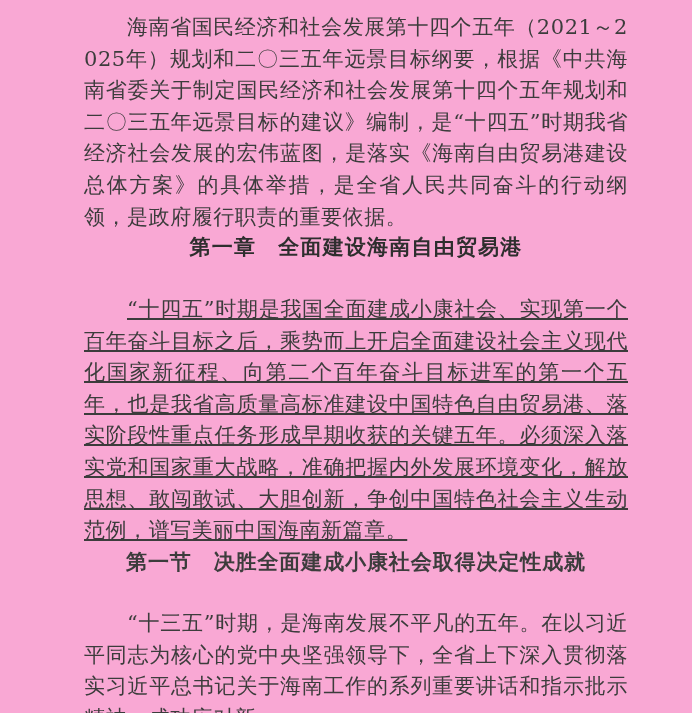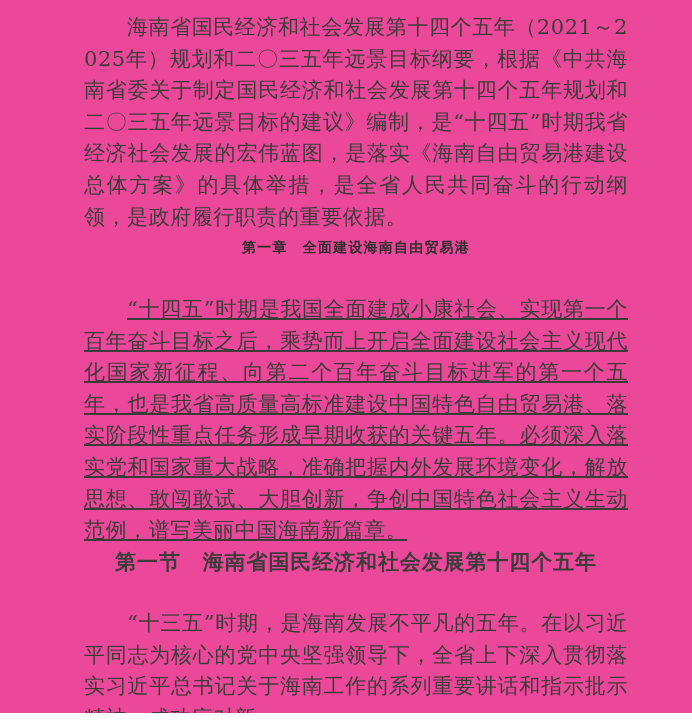--- a/index.html
+++ b/index.html
@@ -13,21 +13,21 @@
     overflow: hidden;
     font-family: "DejaVu Serif", "Liberation Serif", serif;
     color: #3c3c3c;
     -webkit-font-smoothing: antialiased;
   }
 
   #page {
     position: relative;
     width: 692px;
     height: 723px;
-    background: #ec4899;
+    background: #f9a8d4;
     box-sizing: border-box;
     overflow: hidden;
   }
 
   .text-column {
     position: absolute;
     left: 84px;
     top: 0;
     width: 544px;
   }
@@ -44,21 +44,21 @@
     letter-spacing: 0.55px;
     margin: 0;
     text-indent: 43px;
     word-break: break-all;
     font-weight: 500;
   }
 
   
   .chapter-heading {
     font-family: "DejaVu Sans", "Liberation Sans", sans-serif;
-    font-size: 14px;
+    font-size: 21px;
     line-height: 31.6px;
     font-weight: 700;
     color: #2e2e2e;
     text-align: center;
     letter-spacing: 1.2px;
     margin: 0;
     white-space: pre;
   }
 
   
@@ -106,21 +106,21 @@
 
     <div class="block" id="chapter-1-heading">
       <h1 class="chapter-heading">第一章　全面建设海南自由贸易港</h1>
     </div>
 
     <div class="block" id="para-2">
       <p class="para">“十四五”时期是我国全面建成小康社会、实现第一个百年奋斗目标之后，乘势而上开启全面建设社会主义现代化国家新征程、向第二个百年奋斗目标进军的第一个五年，也是我省高质量高标准建设中国特色自由贸易港、落实阶段性重点任务形成早期收获的关键五年。必须深入落实党和国家重大战略，准确把握内外发展环境变化，解放思想、敢闯敢试、大胆创新，争创中国特色社会主义生动范例，谱写美丽中国海南新篇章。</p>
     </div>
 
     <div class="block" id="section-1-heading">
-      <h2 class="section-heading">第一节　海南省国民经济和社会发展第十四个五年</h2>
+      <h2 class="section-heading">第一节　决胜全面建成小康社会取得决定性成就</h2>
     </div>
 
     <div class="block" id="para-3">
       <p class="para">“十三五”时期，是海南发展不平凡的五年。在以习近平同志为核心的党中央坚强领导下，全省上下深入贯彻落实习近平总书记关于海南工作的系列重要讲话和指示批示精神，成功应对新</p>
     </div>
 
   </div>
 
   <div id="page-bottom-clip"></div>
 

